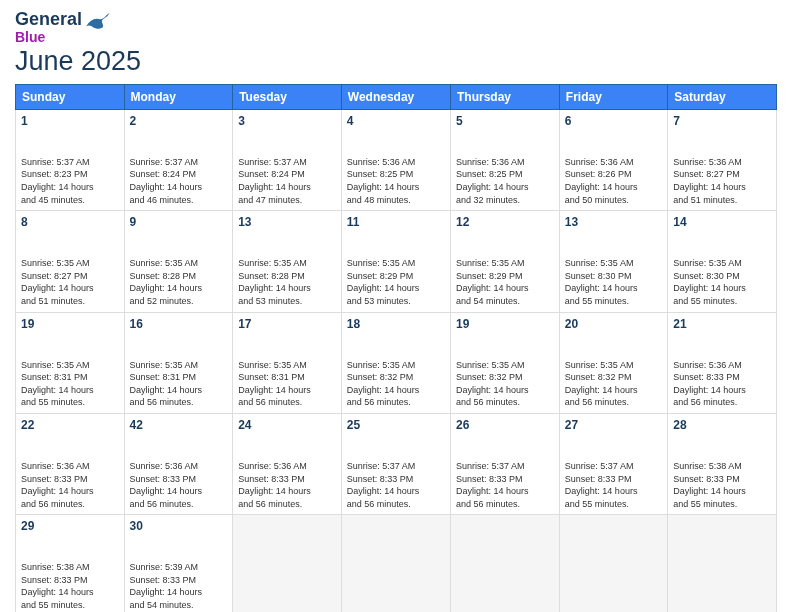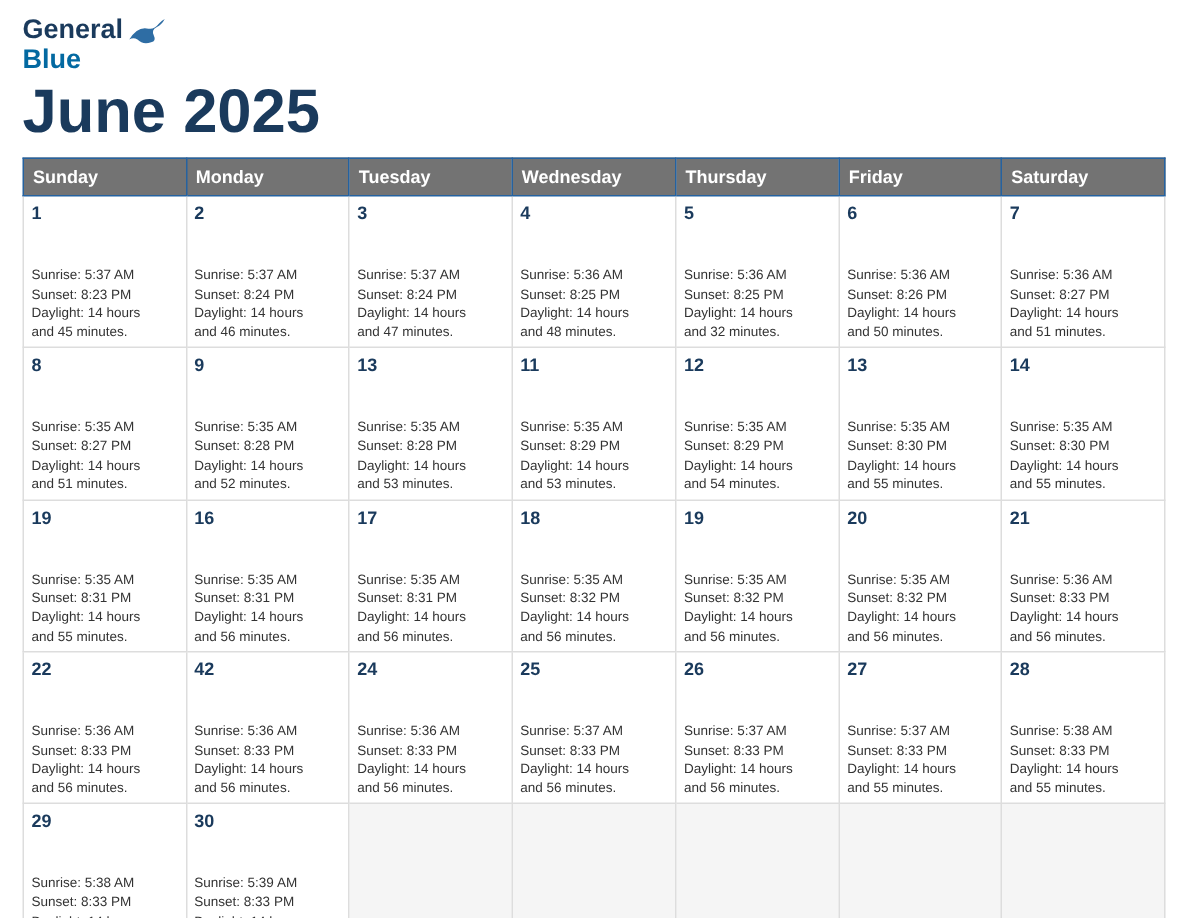--- a/index.html
+++ b/index.html
@@ -28,57 +28,57 @@
       flex-direction: column;
       align-items: flex-start;
     }
     .logo-general {
       font-size: 18px;
       font-weight: bold;
       color: #1a3a5c;
       line-height: 1.1;
     }
     .logo-blue {
-      font-size: 18px;
-      font-weight: bold;
-      color: #0369a1;
+      font-size: 14px;
+      font-weight: bold;
+      color: #a21caf;
       line-height: 1.1;
     }
     .logo-bird {
       width: 28px;
       height: 20px;
       display: inline-block;
       vertical-align: middle;
       margin-left: 2px;
     }
     .logo-top-row {
       display: flex;
       align-items: center;
     }
     .title-block {
       text-align: right;
     }
     .calendar-title {
-      font-size: 41px;
-      font-weight: bold;
+      font-size: 27px;
+      font-weight: normal;
       color: #1a3a5c;
       line-height: 1.2;
     }
     .calendar-subtitle {
       font-size: 14px;
       color: #333;
       margin-top: 2px;
     }
     .calendar {
       width: 100%;
       border-collapse: collapse;
       border: 1px solid #ccc;
     }
     .calendar th {
-      background: #737373;
+      background: #3b82f6;
       color: #fff;
       font-size: 12px;
       font-weight: bold;
       padding: 5px 6px;
       text-align: left;
       border: 1px solid #2562a0;
     }
     .calendar td {
       vertical-align: top;
       padding: 4px 5px;

